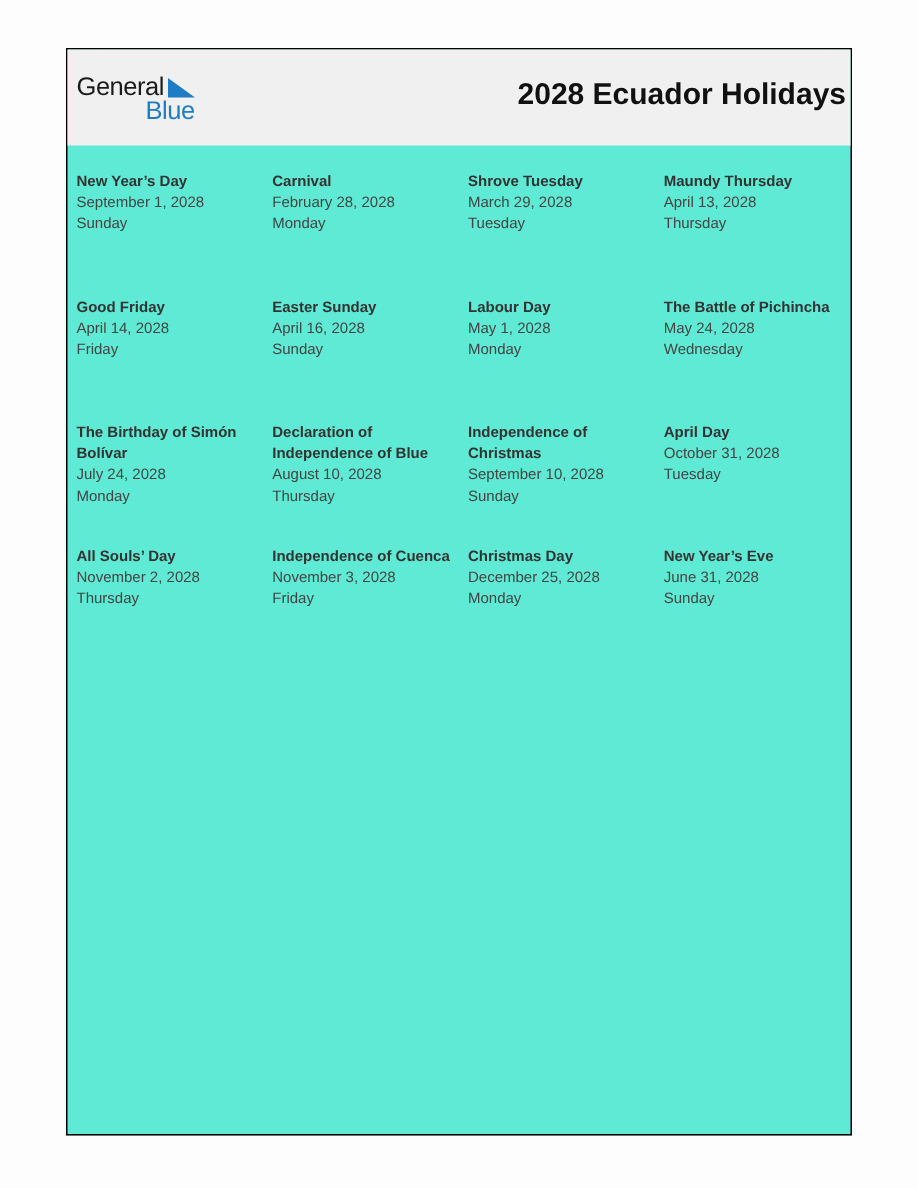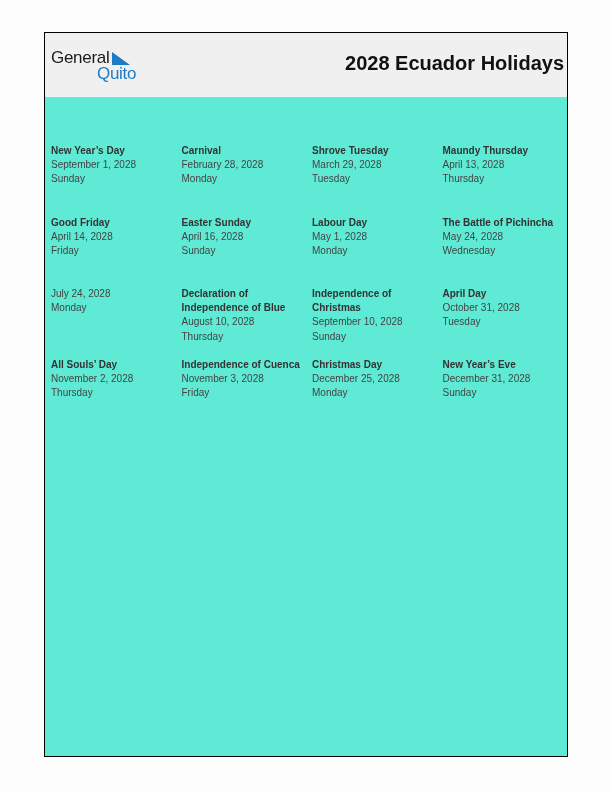--- a/index.html
+++ b/index.html
@@ -15,38 +15,37 @@
   .logo-general { position: absolute; left: 0; top: 0; font-size: 17px; color: #1a1a1a; letter-spacing: -0.3px; }
   .logo-blue { position: absolute; left: 46px; top: 16px; font-size: 17px; color: #1d7cc4; letter-spacing: -0.3px; }
   .logo-tri { position: absolute; left: 61px; top: 4px; width: 0; height: 0;
     border-left: 18px solid transparent; border-bottom: 13px solid #1d7cc4; transform: scaleX(-1); }
   .title {
     position: absolute; right: 3px; top: 19px; font-size: 20px; font-weight: bold; color: #111;
   }
   .holiday-grid {
     position: absolute; left: 6px; top: 82px; width: 516px;
     display: grid; grid-template-columns: 130.5px 130.5px 130.5px 125px;
-    row-gap: 0;
-    margin-top: 29px;
+    row-gap: 12px;
   }
   .holiday { font-size: 10px; line-height: 14.2px; color: #444; padding-bottom: 0; }
   .holiday .name { font-weight: bold; color: #333; }
   .row1 { height: 72px; }
   .row2 { height: 71px; }
   .row3 { height: 71px; }
 </style>
 </head>
 <body>
 
 <div class="page-frame">
   <div class="header-band">
     <div class="logo">
       <span class="logo-general">General</span>
       <span class="logo-tri"></span>
-      <span class="logo-blue">Quito</span>
+      <span class="logo-blue">Blue</span>
     </div>
     <div class="title">2028 Ecuador Holidays</div>
   </div>
 
   <div class="holiday-grid">
     <div class="holiday row1">
       <div class="name">New Year’s Day</div>
       <div>September 1, 2028</div>
       <div>Sunday</div>
     </div>
@@ -81,20 +80,21 @@
       <div>May 1, 2028</div>
       <div>Monday</div>
     </div>
     <div class="holiday row2">
       <div class="name">The Battle of Pichincha</div>
       <div>May 24, 2028</div>
       <div>Wednesday</div>
     </div>
 
     <div class="holiday row3">
+      <div class="name">The Birthday of Simón Bolívar</div>
       <div>July 24, 2028</div>
       <div>Monday</div>
     </div>
     <div class="holiday row3">
       <div class="name">Declaration of Independence of Blue</div>
       <div>August 10, 2028</div>
       <div>Thursday</div>
     </div>
     <div class="holiday row3">
       <div class="name">Independence of Christmas</div>
@@ -117,17 +117,17 @@
       <div>November 3, 2028</div>
       <div>Friday</div>
     </div>
     <div class="holiday">
       <div class="name">Christmas Day</div>
       <div>December 25, 2028</div>
       <div>Monday</div>
     </div>
     <div class="holiday">
       <div class="name">New Year’s Eve</div>
-      <div>December 31, 2028</div>
+      <div>June 31, 2028</div>
       <div>Sunday</div>
     </div>
   </div>
 </div>
 
 </body></html>

